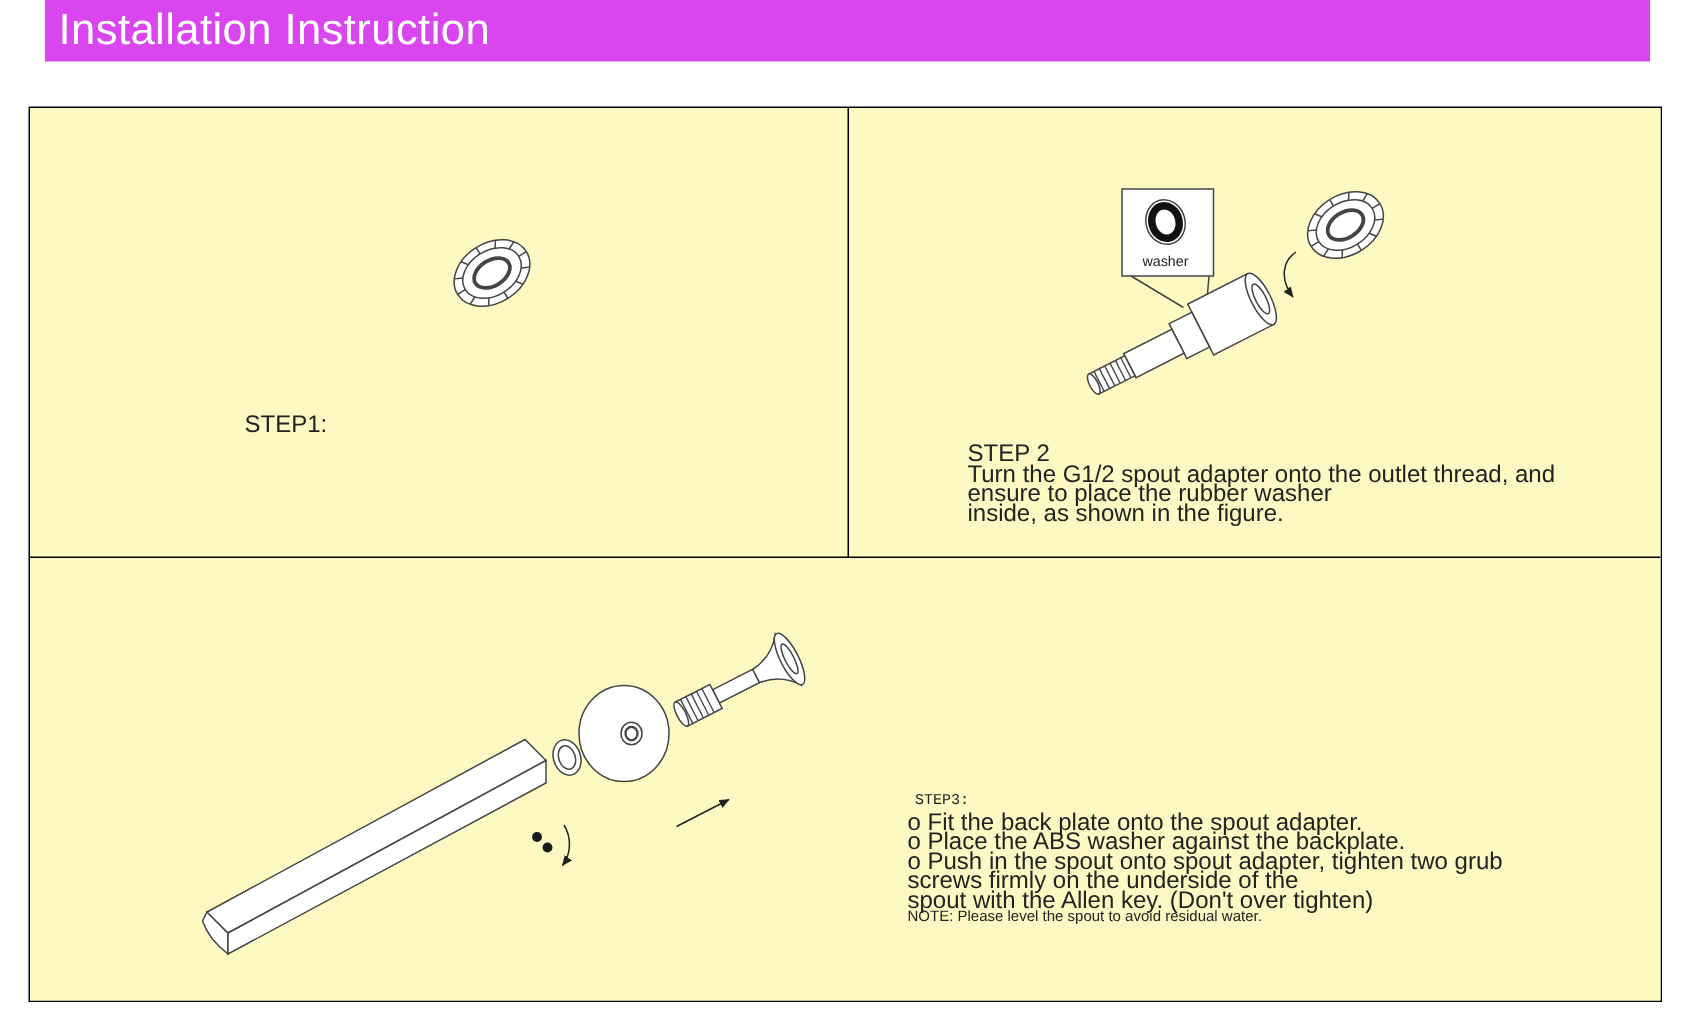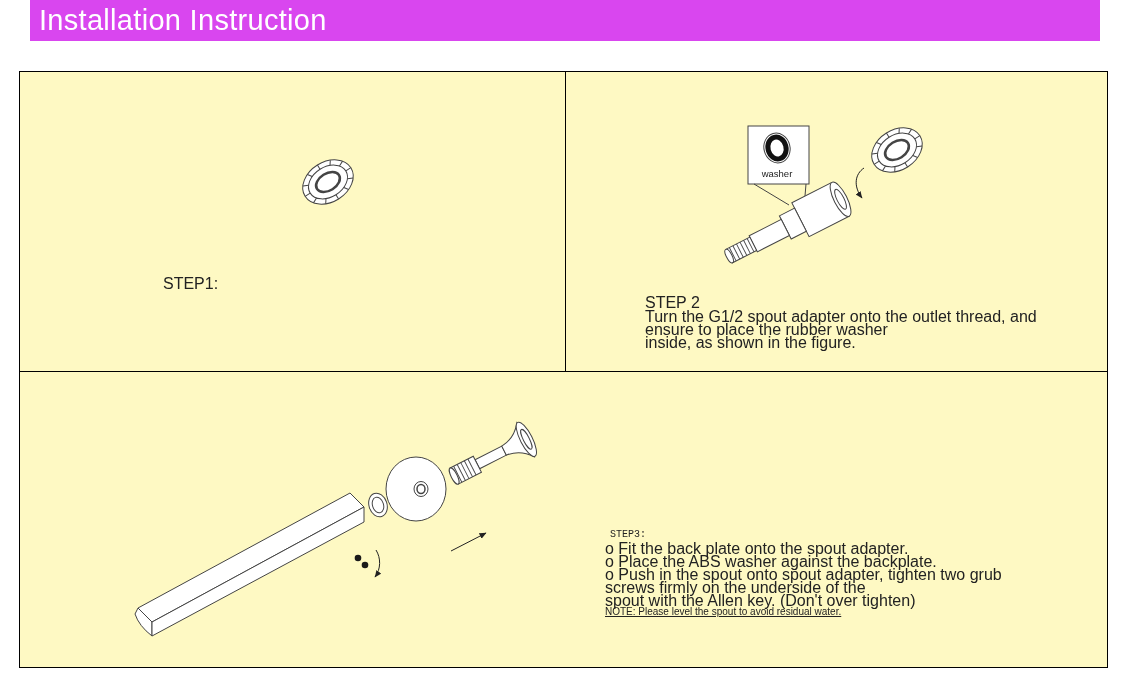--- a/index.html
+++ b/index.html
@@ -23,21 +23,21 @@
   .panel { position:absolute; background:#fef9c3; }
   .panel-step1 { left:0; top:0; width:546px; height:300px; border-right:1px solid #000; border-bottom:1px solid #000; }
   .panel-step2 { left:546px; top:0; width:541px; height:300px; border-bottom:1px solid #000; }
   .panel-step3 { left:0; top:300px; width:1087px; height:295px; }
 
   svg.art { position:absolute; left:0; top:0; display:block; }
 
   .tb { position:absolute; font-size:16px; line-height:13px; color:#222; }
   .tb .ttl { margin-bottom:1px; }
   .tb .body { white-space:pre-line; }
-  .note { position:absolute; font-size:10px; line-height:13px; color:#222;text-decoration:underline; }
+  .note { position:absolute; font-size:10px; line-height:13px; color:#222; }
   .s3-title { position:absolute; font-size:10px; line-height:13px; color:#222;font-family:Liberation Mono, monospace; }
 </style>
 </head>
 <body>
 
 <div class="page">
 
   <div class="header-bar">
     <span class="header-title">Installation Instruction</span>
   </div>

